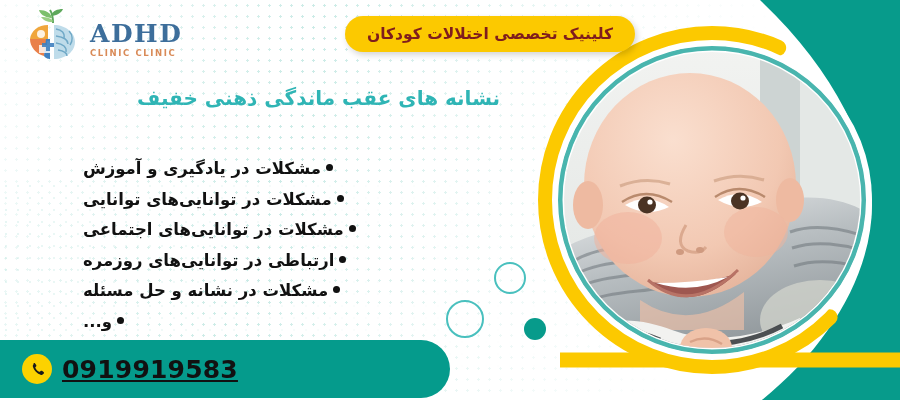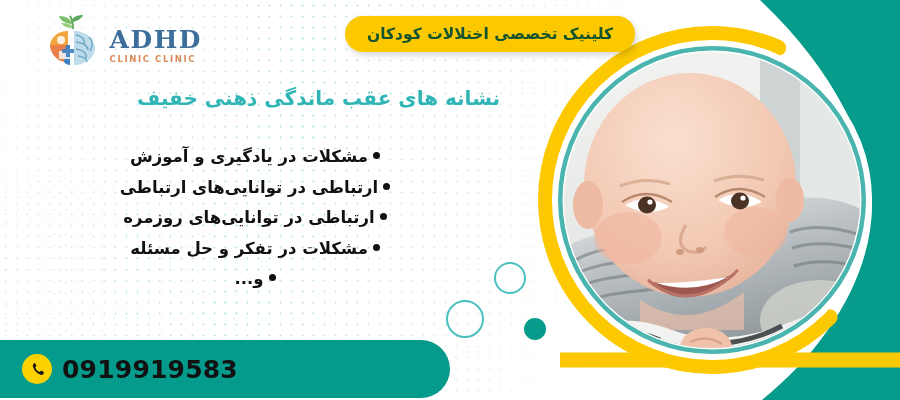--- a/index.html
+++ b/index.html
@@ -54,21 +54,21 @@
     left: 345px;
     top: 16px;
     height: 36px;
     padding: 0 22px;
     display: flex;
     align-items: center;
     justify-content: center;
     background: #FCC900;
     border-radius: 18px;
     box-shadow: 2px 3px 6px rgba(0,0,0,.17);
-    color: #14532d;
+    color: #7f1d1d;
     font-size: 15.5px;
     font-weight: bold;
     white-space: nowrap;
     direction: rtl;
     z-index: 6;
   }
 
   
   .heading {
     position: absolute;
@@ -83,23 +83,23 @@
     z-index: 6;
   }
 
   
   .bullets {
     position: absolute;
     right: 485px;
     top: 142px;
     width: 320px;
     direction: rtl;
-    text-align: center;
+    text-align: left;
     list-style: none;
-    margin: 0;
+    margin: 12px;
     padding: 0;
     z-index: 6;
   }
   .bullets li {
     color: #111111;
     font-size: 16.5px;
     font-weight: bold;
     line-height: 30.5px;
     white-space: nowrap;
     display: block;
@@ -139,33 +139,33 @@
     justify-content: center;
   }
   .phone-icon svg { display: block; }
   .phone-number {
     position: absolute;
     left: 82px;
     color: #111111;
     font-size: 25px;
     font-weight: bold;
     letter-spacing: .2px;
+    text-decoration: underline;
   }
 
   
   .logo {
     position: absolute;
     left: 22px;
-    top: 14px;
+    top: 8px;
     width: 180px;
     height: 62px;
     display: flex;
     align-items: center;
     z-index: 6;
-    justify-content: flex-end;
   }
   .logo-mark { width: 62px; height: 60px; flex: none; }
   .logo-text { margin-left: 6px; line-height: 1; }
   .logo-title {
     font-family: "DejaVu Serif", "Liberation Serif", serif;
     font-size: 25px;
     font-weight: bold;
     letter-spacing: 1.5px;
     color: #3D6E9B;
   }
@@ -330,23 +330,24 @@
       <div class="logo-sub">CLINIC CLINIC</div>
     </div>
   </div>
 
   <div class="badge">کلینیک تخصصی اختلالات کودکان</div>
 
   <div class="heading">نشانه های عقب ماندگی ذهنی خفیف</div>
 
   <ul class="bullets">
     <li><span class="bdot"></span><span>مشکلات در یادگیری و آموزش</span></li>
-    <li><span class="bdot"></span><span>ارتباطی در توانایی‌های ارتباطی</span></li>
+    <li><span class="bdot"></span><span>مشکلات در توانایی‌های توانایی</span></li>
+    <li><span class="bdot"></span><span>مشکلات در توانایی‌های اجتماعی</span></li>
     <li><span class="bdot"></span><span>ارتباطی در توانایی‌های روزمره</span></li>
-    <li><span class="bdot"></span><span>مشکلات در تفکر و حل مسئله</span></li>
+    <li><span class="bdot"></span><span>مشکلات در نشانه و حل مسئله</span></li>
     <li><span class="bdot"></span><span>و...</span></li>
   </ul>
 
   <div class="phonebar">
     <div class="phone-icon">
       <svg viewBox="0 0 24 24" width="17" height="17">
         <path d="M6.6 3.2c.6-.5 1.5-.4 2 .3l1.6 2.3c.4.6.3 1.4-.2 1.9l-1 1c-.2.2-.2.5-.1.8.5 1.2 1.3 2.4 2.3 3.4 1 1 2.2 1.8 3.4 2.3.3.1.6 0 .8-.1l1-1c.5-.5 1.3-.6 1.9-.2l2.3 1.6c.7.5.8 1.4.3 2l-1.2 1.3c-.7.8-1.8 1.1-2.8.8-2.6-.7-5.1-2.2-7.2-4.3C7.6 12.9 6.1 10.4 5.4 7.8c-.3-1 0-2.1.8-2.8l.4-1.8z" fill="#1a1a1a"></path>
       </svg>
     </div>
     <div class="phone-number">0919919583</div>

